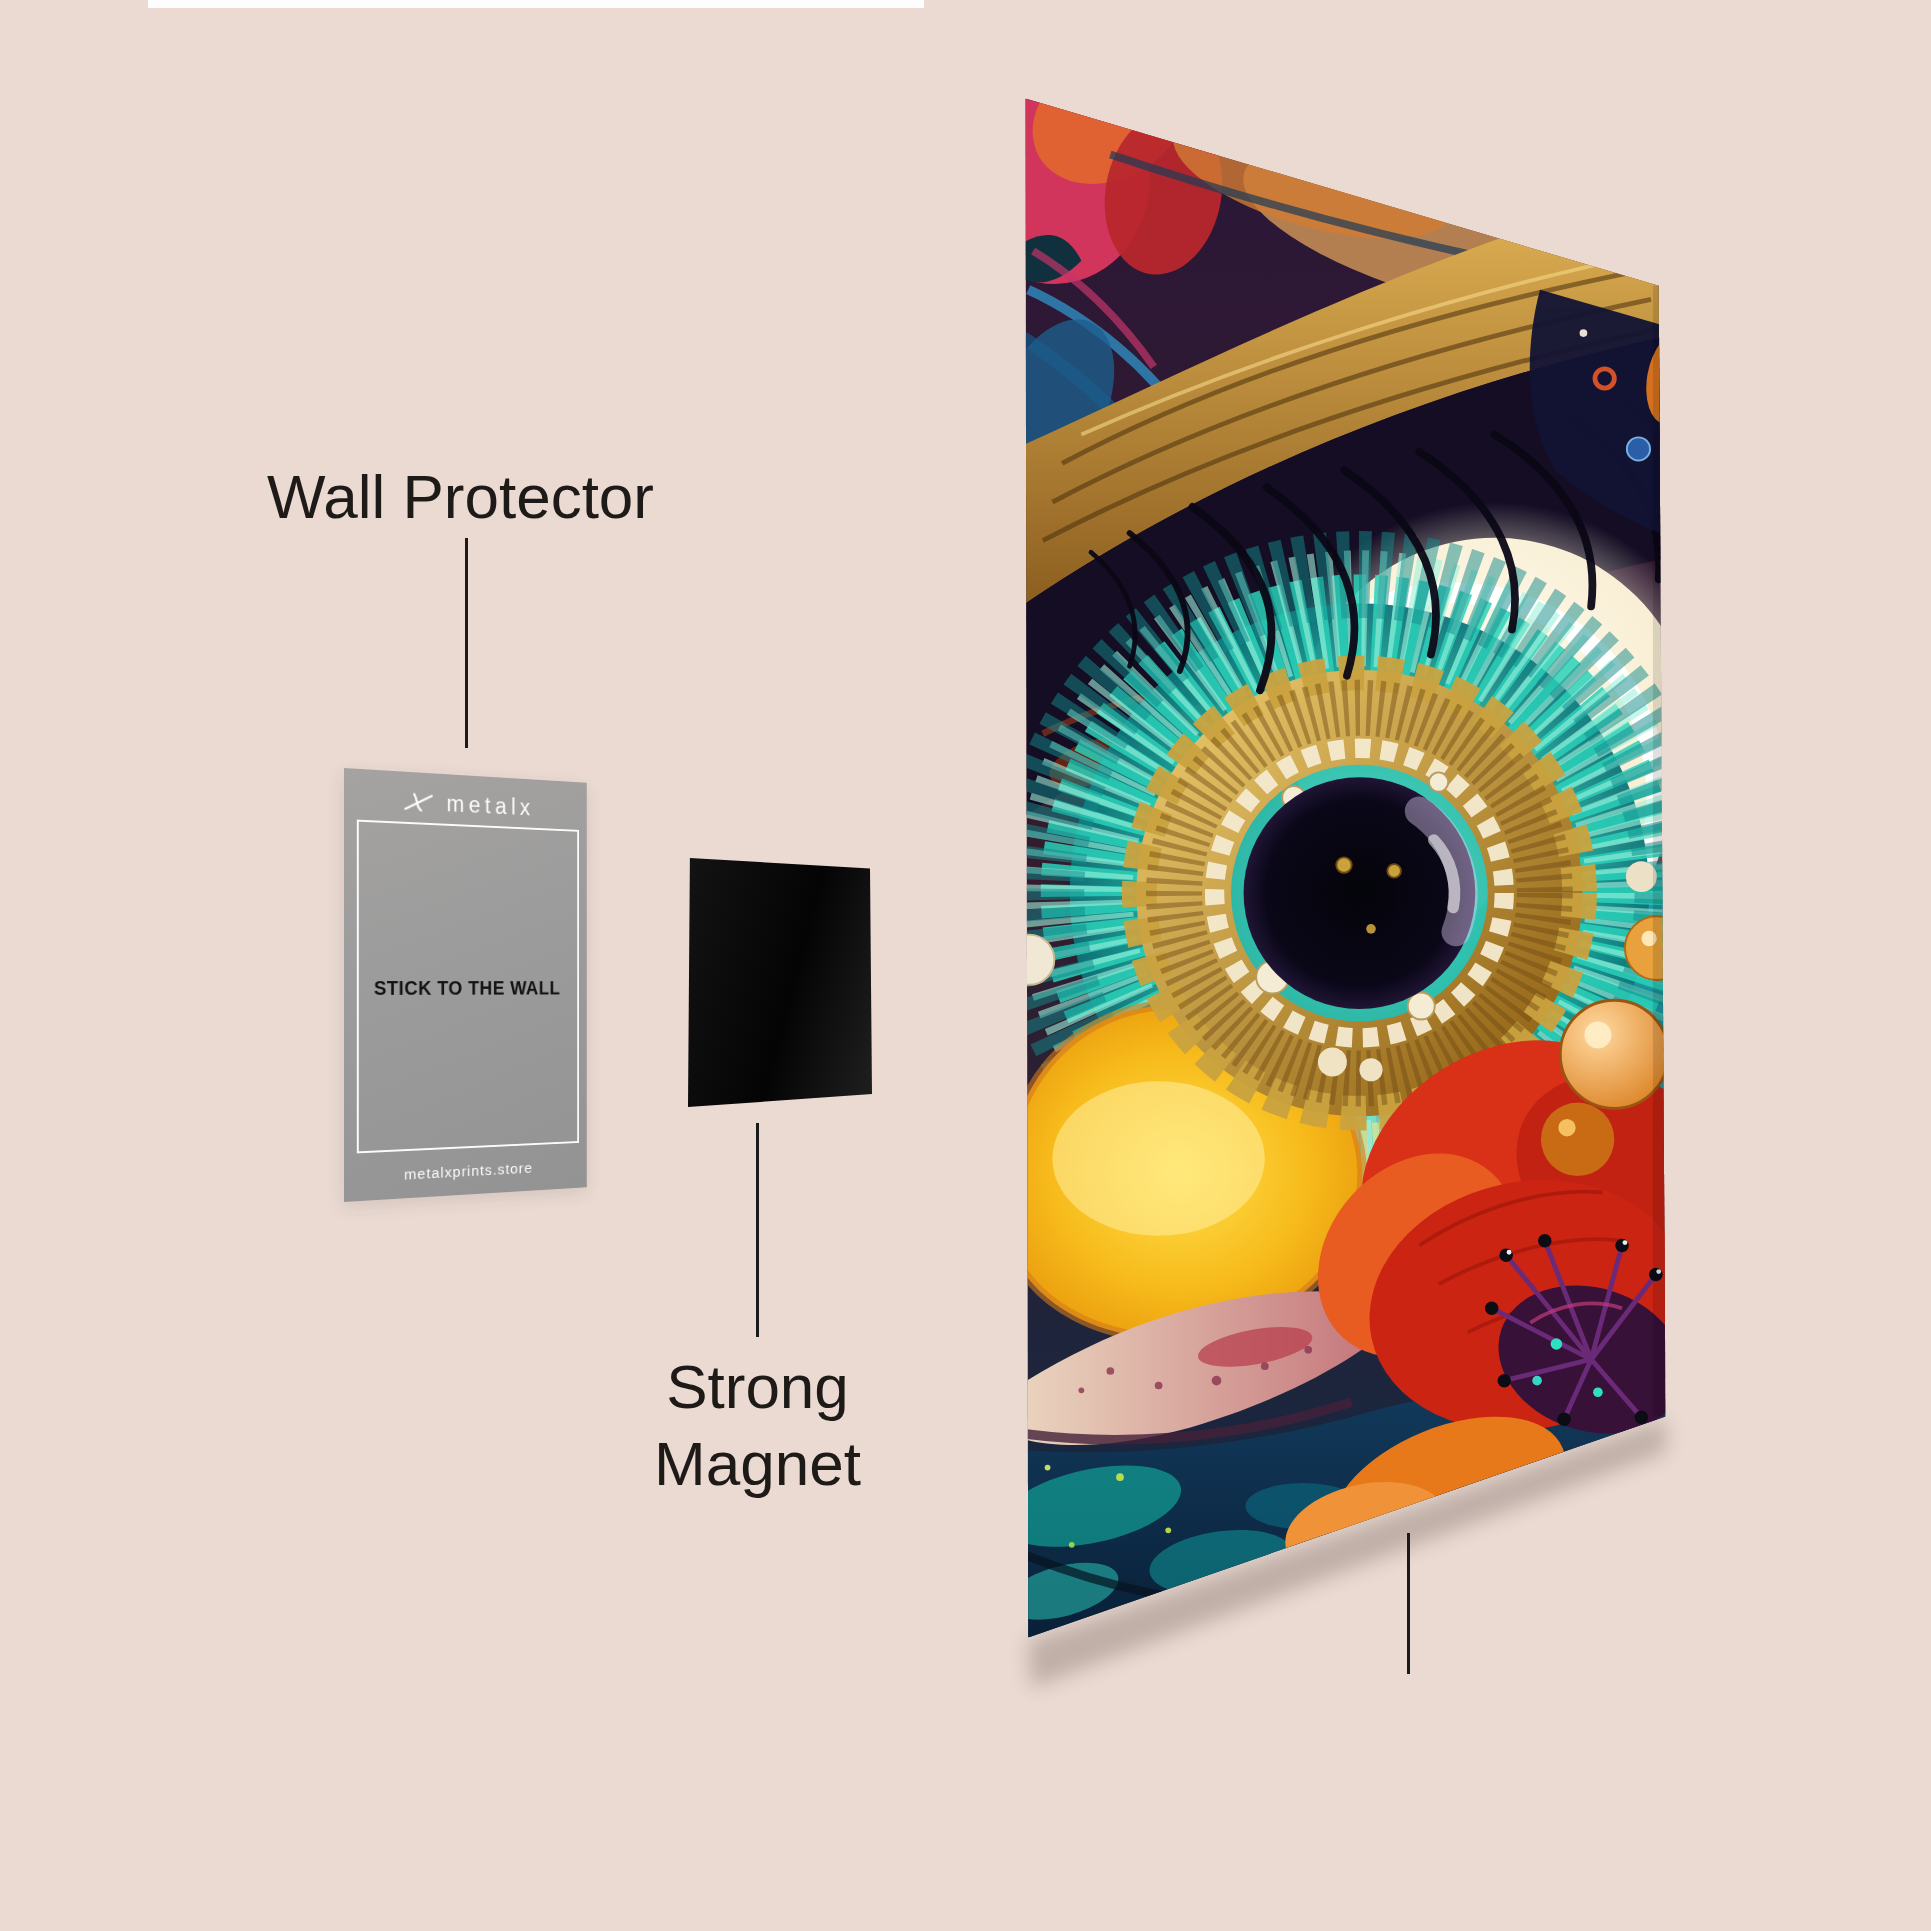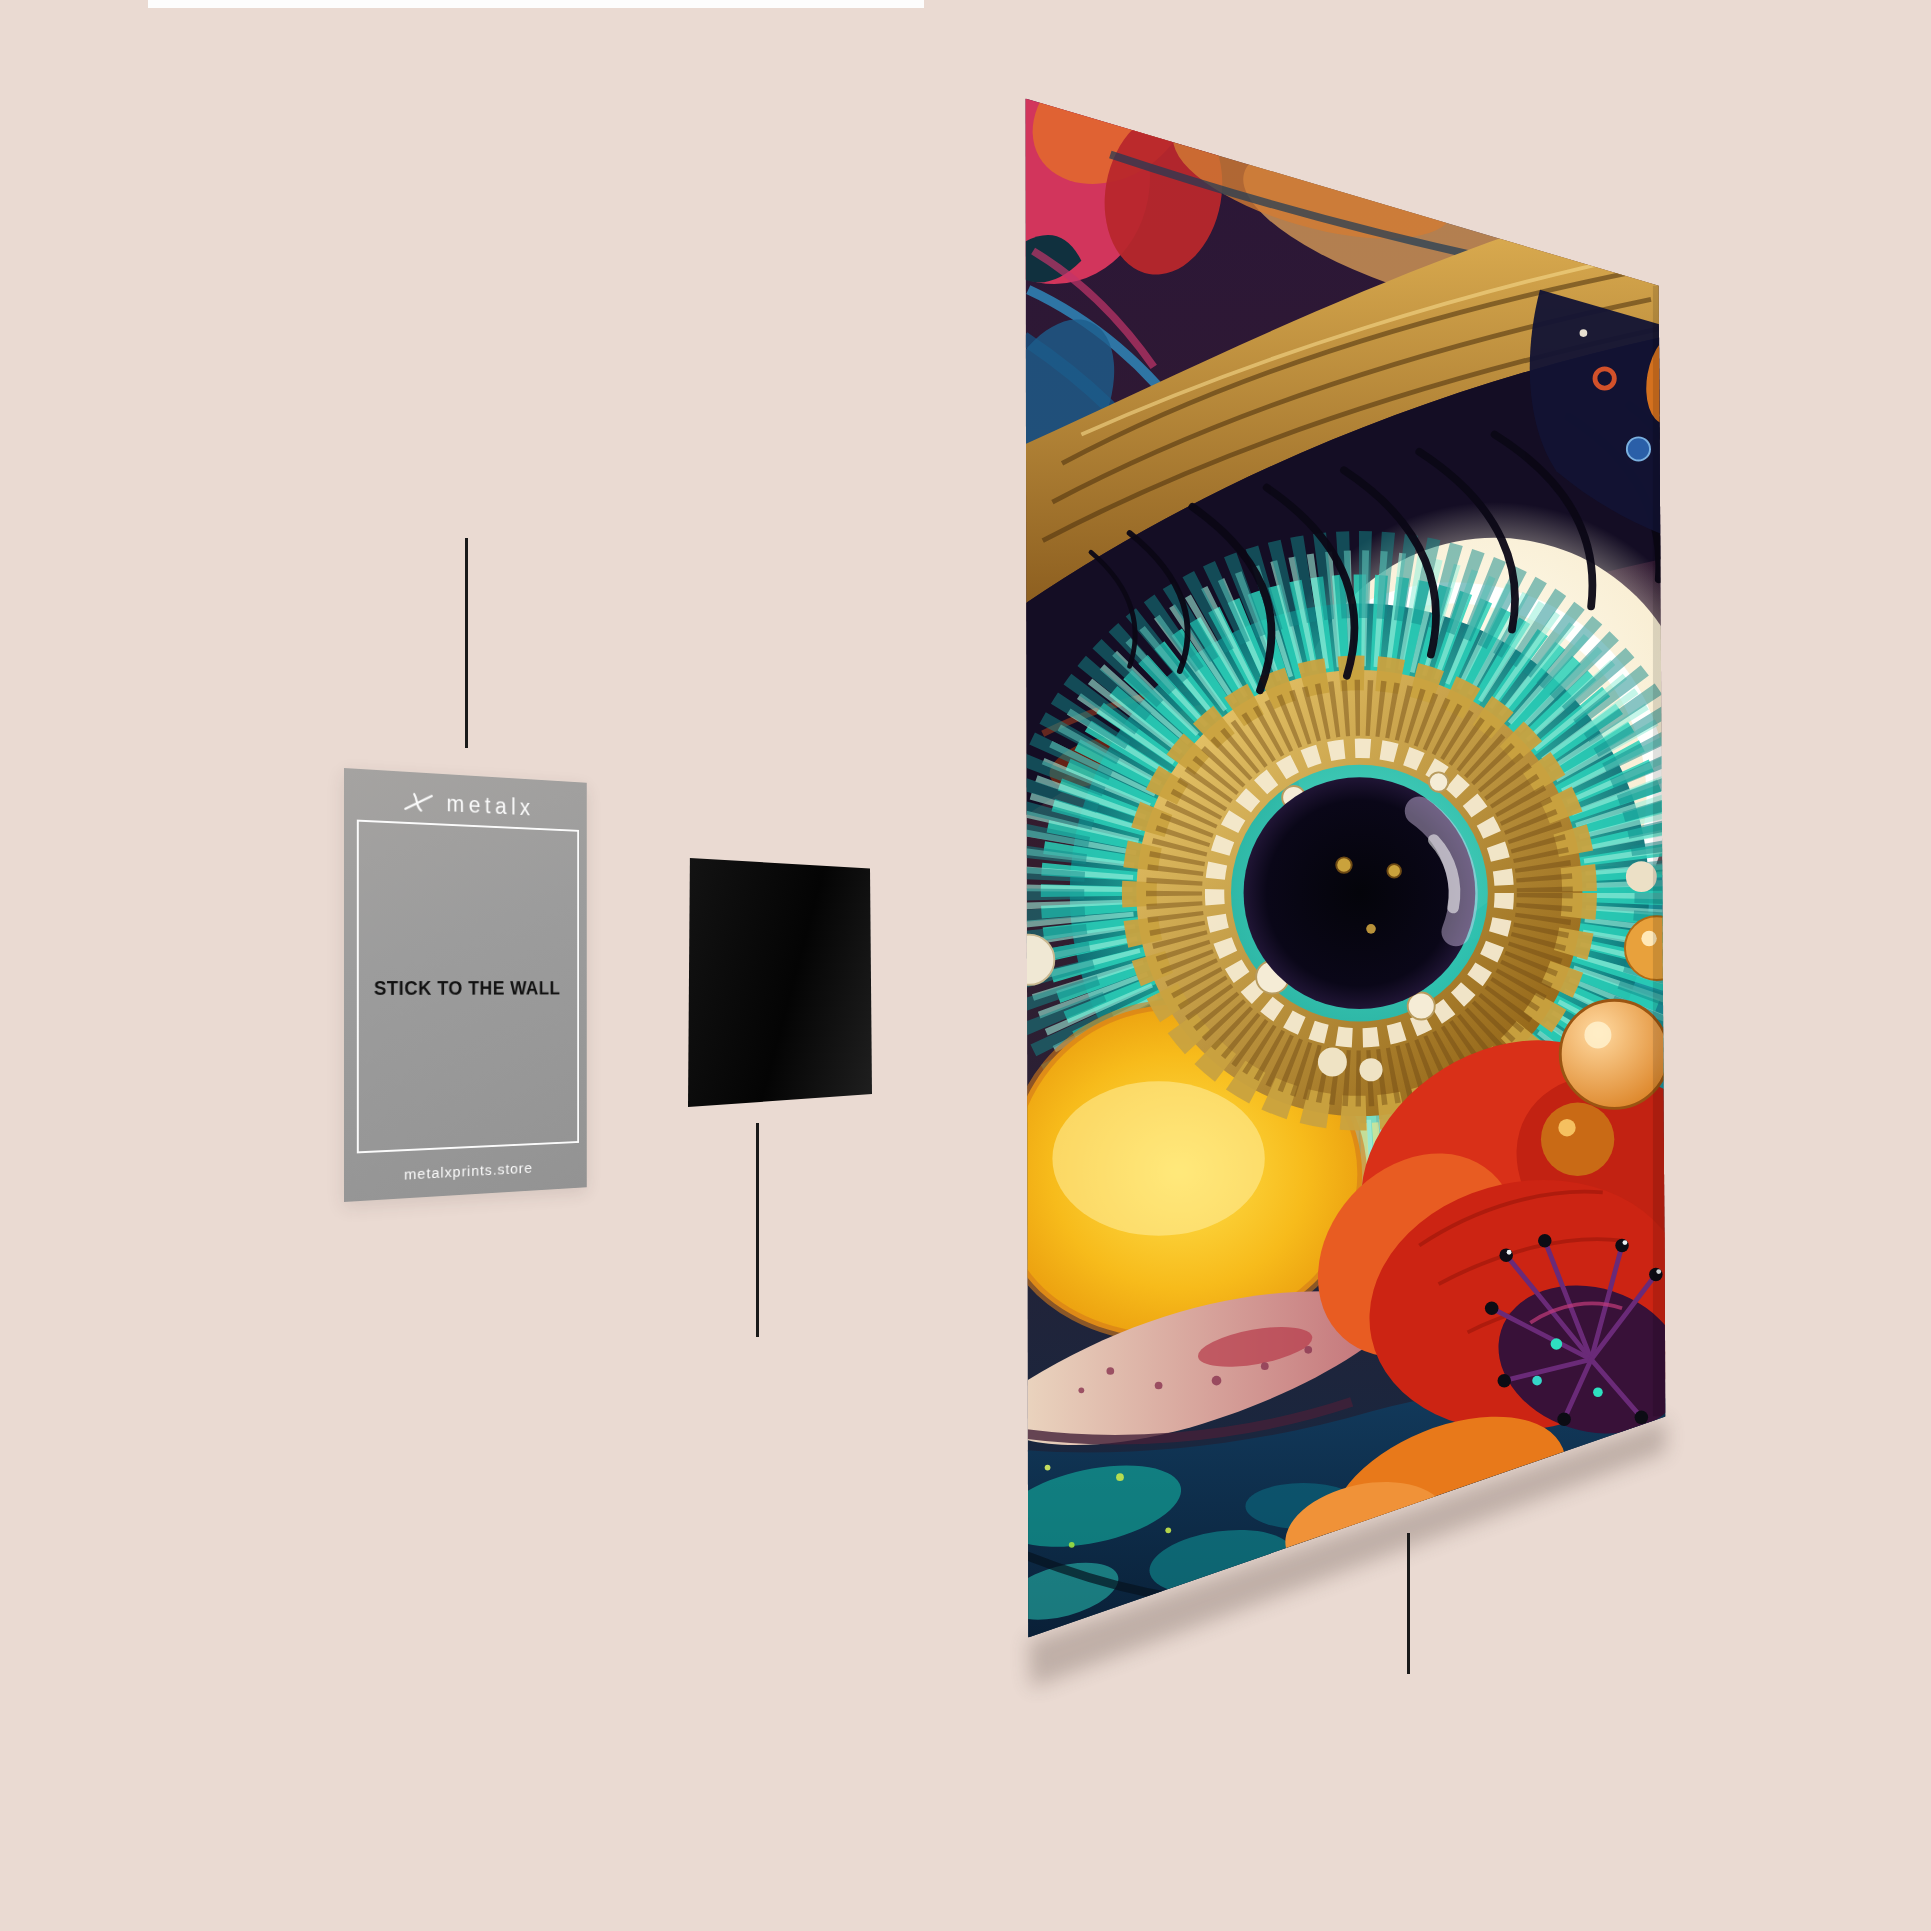--- a/index.html
+++ b/index.html
@@ -96,36 +96,41 @@
 
   .poster-svg { position: absolute; left: 0; top: 0; width: 1931px; height: 1931px; }
 </style>
 </head>
 <body>
 
 <div class="canvas">
 
   <div class="top-strip"></div>
 
+  <div class="label label-wall">Wall Protector</div>
   <div class="connector line-wall"></div>
 
   <div class="card">
     <div class="card-logo">
       <svg class="logo-glyph" viewBox="0 0 36 24">
         <path d="M3,19 L30,5 M12,4 C16,10 13,15 19,20" stroke="#fbfbfb" stroke-width="2.2" fill="none" stroke-linecap="round"></path>
       </svg>
       <span class="logo-text">metalx</span>
     </div>
     <div class="card-border"></div>
     <div class="card-center">STICK TO THE WALL</div>
     <div class="card-footer">metalxprints.store</div>
   </div>
 
   <div class="magnet"></div>
   <div class="connector line-magnet"></div>
+  <div class="label label-strong">
+    <div>Strong</div>
+    <div>Magnet</div>
+  </div>
 
   <svg class="poster-svg" viewBox="0 0 2000 2000">
     <defs>
       <clipPath id="pclip">
           <path d="M1062,102 L1718,296 L1725,1467 L1065,1696 Z"></path>
         </clipPath>
       <linearGradient id="gBase" x1="0" y1="0" x2="0" y2="1">
         <stop offset="0" stop-color="#2a1638"></stop>
           <stop offset="0.5" stop-color="#341c2e"></stop>
           <stop offset="1" stop-color="#102a44"></stop>

